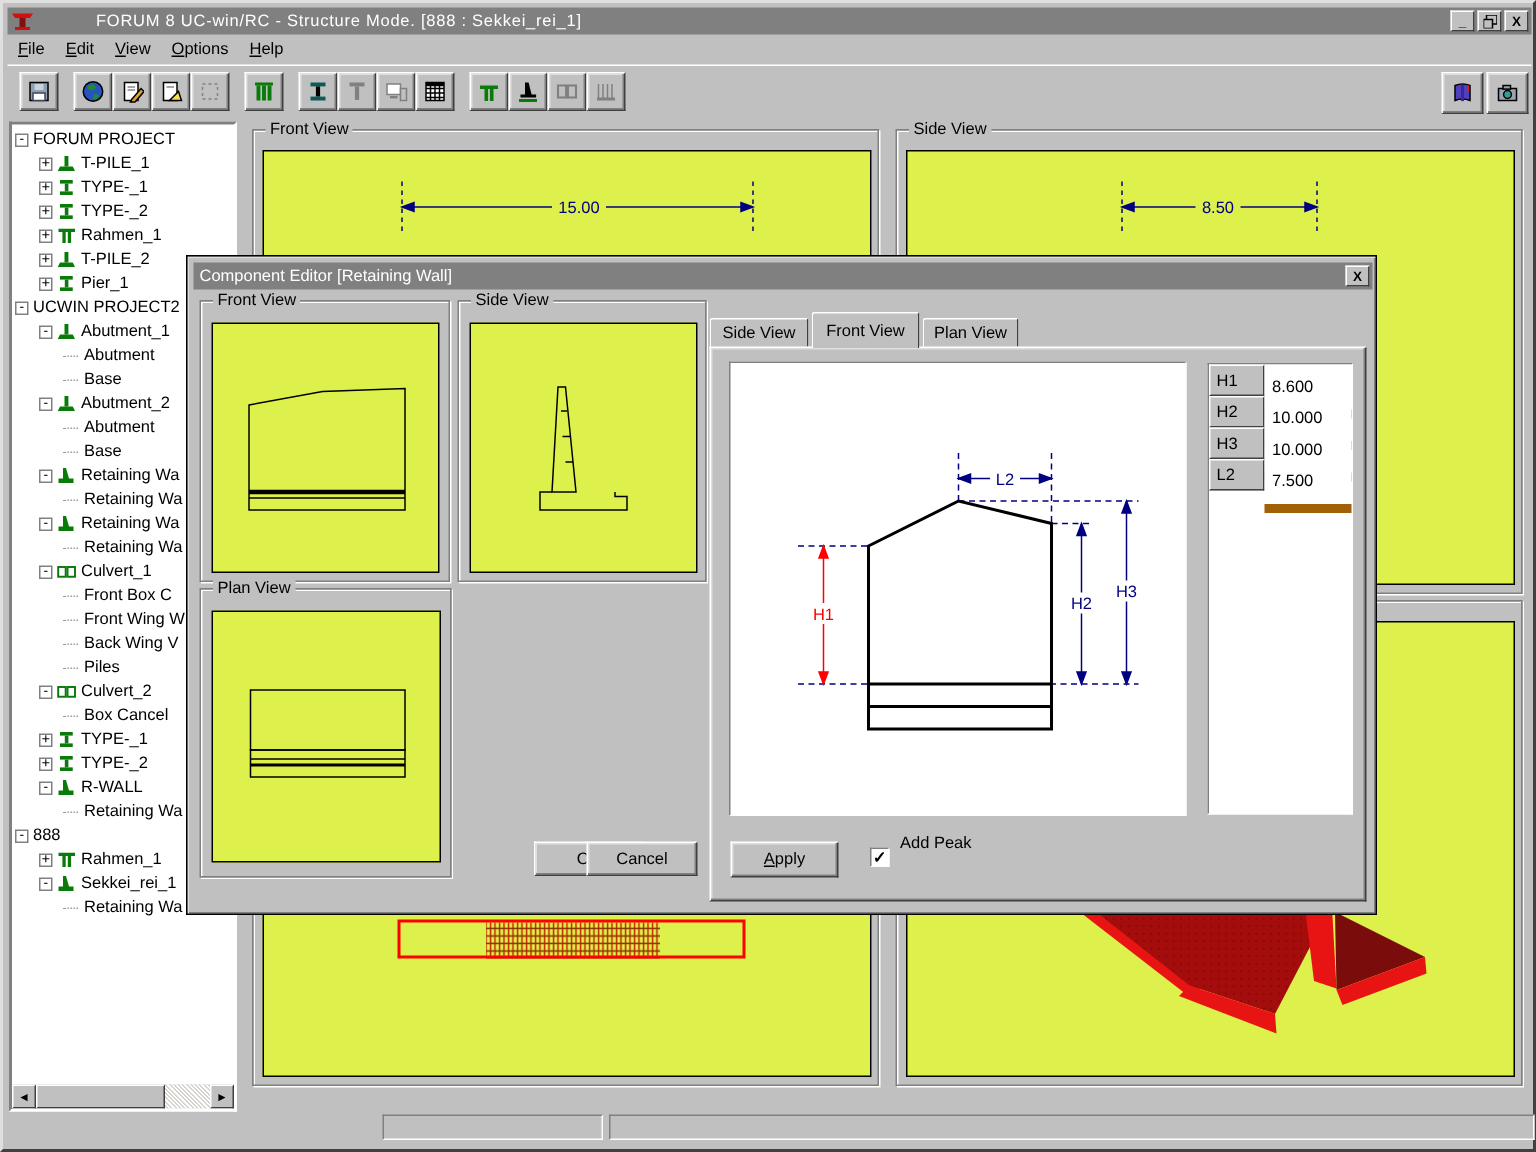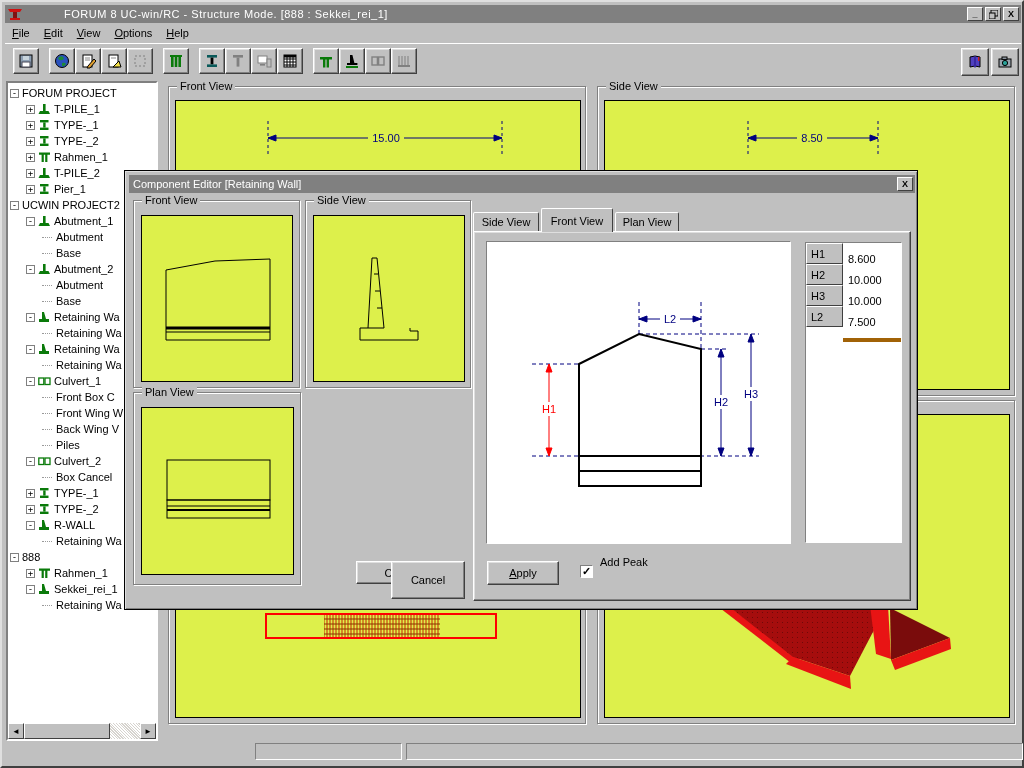--- a/index.html
+++ b/index.html
@@ -53,21 +53,21 @@
   
   .tab{position:absolute;background:var(--bg);border:1px solid;border-color:#fff #404040 transparent #fff;
     border-top-left-radius:2px;border-top-right-radius:2px;display:flex;align-items:center;justify-content:center;color:#000;}
   #tabpanel{left:348px;top:60px;width:438px;height:370px;background:var(--bg);
     border:1px solid;border-color:#fff #404040 #404040 #fff;box-shadow:inset -1px -1px 0 #808080,inset 1px 1px 0 #dfdfdf;}
   #drawcanvas{left:361px;top:70px;width:305px;height:303px;background:#fff;border:1px solid;border-color:#808080 #fff #fff #808080;}
   #paramtable{left:680px;top:71px;width:97px;height:301px;background:#fff;border:1px solid;border-color:#808080 #fff #fff #808080;}
   .prow{position:absolute;left:0;width:95px;height:21px;}
   .phead{position:absolute;left:0;top:0;width:37px;height:21px;background:var(--bg);
     border:1px solid;border-color:#fff #404040 #404040 #fff;display:flex;align-items:center;padding-left:4px;color:#000;}
-  .pval{position:absolute;left:37px;top:0;width:58px;height:36px;border-bottom:4px solid #a16207;
+  .pval{position:absolute;left:37px;top:0;width:58px;height:36px;border-bottom:6px solid #a16207;
     display:flex;align-items:center;padding-left:5px;color:#000;background:#fff;}
   .checkbox{position:absolute;width:13px;height:13px;background:#fff;border:1px solid;border-color:#808080 #fff #fff #808080;
     display:flex;align-items:center;justify-content:center;font-size:11px;color:#000;font-weight:bold;}
   
   .statuspane{position:absolute;top:741px;height:17px;border:1px solid;border-color:#808080 #fff #fff #808080;
     display:flex;align-items:center;padding-left:4px;color:#000;background:var(--bg);}
 </style>
 </head>
 <body>
 
@@ -547,21 +547,21 @@
             <rect x="25" y="52" width="103" height="40"></rect>
             <rect x="25" y="92" width="103" height="18"></rect>
             <line x1="25" y1="98" x2="128" y2="98"></line>
             <line x1="25" y1="102" x2="128" y2="102" stroke-width="2"></line>
           </g>
         </svg>
       </div>
     </div>
 
     <div class="push" style="left:183px;top:390px;width:73px;height:23px;margin-left:48px;">OK</div>
-    <div class="push" style="left:266px;top:390px;width:74px;height:38px;">Cancel</div>
+    <div class="push" style="left:266px;top:390px;width:74px;height:23px;">Cancel</div>
 
     <div class="tab" style="left:348px;top:41px;width:66px;height:20px;">Side View</div>
     <div class="tab" style="left:416px;top:37px;width:72px;height:24px;background:var(--bg);z-index:5;border-bottom:none;">Front View</div>
     <div class="tab" style="left:490px;top:41px;width:64px;height:20px;">Plan View</div>
     <div id="tabpanel" class="abs"></div>
 
     <div id="drawcanvas" class="abs">
       <svg width="303" height="301" viewBox="0 0 303 301">
 
         <g stroke="var(--navy)" stroke-width="1" fill="none" stroke-dasharray="4,3">

